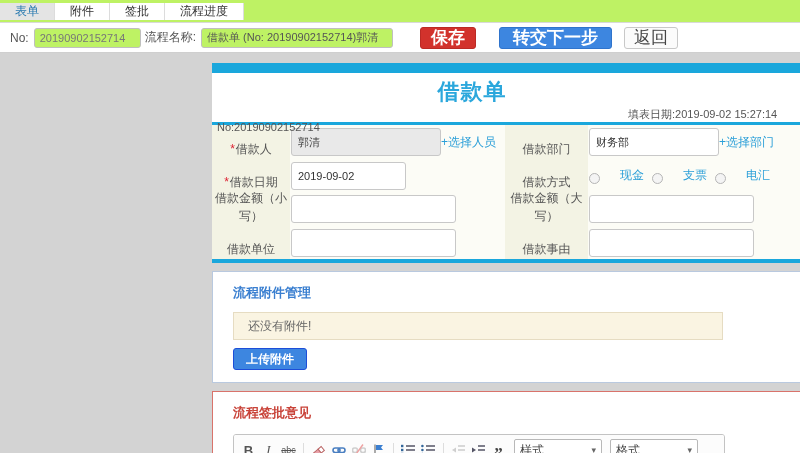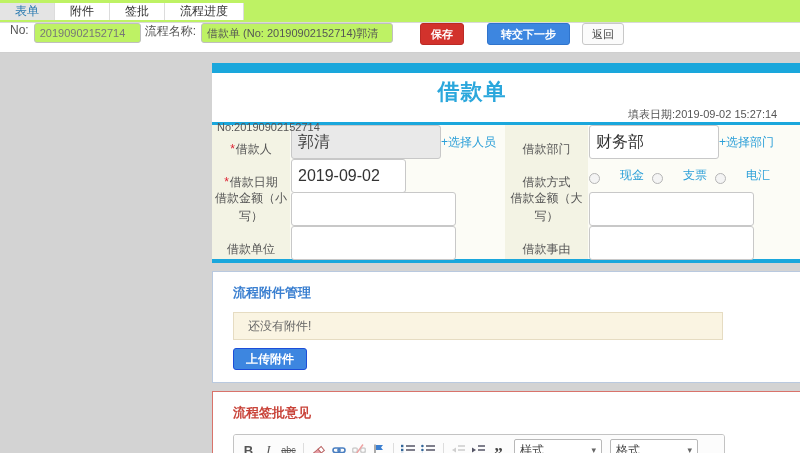--- a/index.html
+++ b/index.html
@@ -8,27 +8,27 @@
     background:#d3d3d3;
     font-family:"Liberation Sans","DejaVu Sans",sans-serif;
     font-size:12px;color:#333;
   }
   
   .tabstrip{height:22px;background:#bef264;border-bottom:1px solid #d9d9d9;display:flex;align-items:center}
   .tab{display:flex;align-items:center;padding:0 15px;font-size:12px;color:#333;
        border-right:1px solid #dcdcdc;cursor:pointer;background:#fff}
   .tab.active{background:#e4e4e4;color:#2a7ab0;border-right:1px solid #dcdcdc}
   
-  .topbar{height:29px;background:#fff;border-bottom:1px solid #cfcfcf;display:flex;align-items:flex-start;padding:0 6px}
+  .topbar{height:29px;background:#fff;border-bottom:1px solid #cfcfcf;display:flex;align-items:center;padding:0 6px}
   .topbar .lbl{color:#555;margin:0 5px 0 4px;white-space:nowrap}
   .tb-input{height:18px;border:1px solid #bfbfbf;border-radius:3px;font-size:11px;color:#777;
             padding:0 5px;font-family:inherit;background:#bef264}
   .no-input{width:95px}
   .pn-input{width:180px;color:#555}
-  .btn{height:22px;border:1px solid transparent;border-radius:3px;font-size:11px;cursor:pointer;
+  .btn{height:22px;border:1px solid transparent;border-radius:3px;font-size:17px;cursor:pointer;
        font-family:Liberation Serif, serif;line-height:20px;font-weight:bold}
   .btn.red{background:#d2322c;border-color:#bb2a25;color:#fff;padding:0 10px;margin-left:27px}
   .btn.blue{background:#3d86e0;border-color:#2f74cc;color:#fff;padding:0 13px;margin-left:23px}
   .btn.plain{background:#fbfbfb;border-color:#c8c8c8;color:#444;font-weight:normal;padding:0 9px;margin-left:12px}
   
   .page{height:401px;padding:10px 4px 0 212px;box-sizing:border-box;overflow:hidden}
   .col{width:790px}
   .panel{background:#fff}
   
   .blue-bar{height:10px;background:#1aa7dc}
@@ -37,21 +37,21 @@
   .meta{position:relative;height:16px;font-size:11px;color:#555}
   .meta-no{position:absolute;left:5px;top:15px}
   .meta-date{position:absolute;left:416px;top:1px;white-space:nowrap}
   .blue-line{height:3px;background:#1aa7dc}
   .blue-line.thick{height:4px}
   .fgrid{display:grid;grid-template-columns:78px 215px 83px 1fr;grid-template-rows:34px 33px 34px 33px}
   .lab{background:#f3f3e4;color:#555;display:flex;align-items:flex-end;justify-content:center;
        text-align:center;padding:0 3px;line-height:1.55}
   .req{color:#d23; margin-right:1px}
   .fld{background:#fcfcf6;display:flex;align-items:center;padding-left:1px}
-  .inp{height:34px;border:1px solid #c8c8c8;border-radius:3px;padding:0 6px;font-size:16px;
+  .inp{height:28px;border:1px solid #c8c8c8;border-radius:3px;padding:0 6px;font-size:11px;
        color:#333;font-family:inherit;box-sizing:border-box;background:#fff}
   .inp.gray{background:#e9e9e9;color:#444}
   .w150{width:150px}.w130{width:130px}.w115{width:115px}.w165{width:165px}
   a.flink{color:#2b9fd8;text-decoration:none;white-space:nowrap;font-size:12px}
   .radio-group{display:flex;align-items:center;gap:8px}
   .radio{display:flex;align-items:flex-end;gap:20px;cursor:pointer}
   .rdot{width:11px;height:11px;border-radius:50%;border:1px solid #b5b5b5;background:#f4f4f4;box-sizing:border-box}
   .rlab{color:#2b9fd8}
   
   .attach-panel{margin-top:8px;border:1px solid #b9c9df;padding:10px 20px 6px;box-sizing:border-box}

